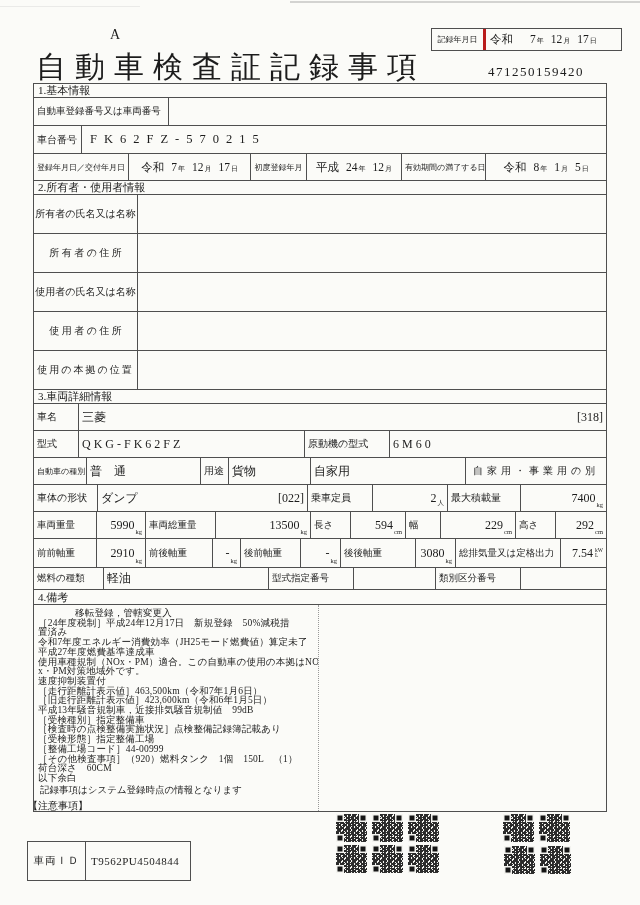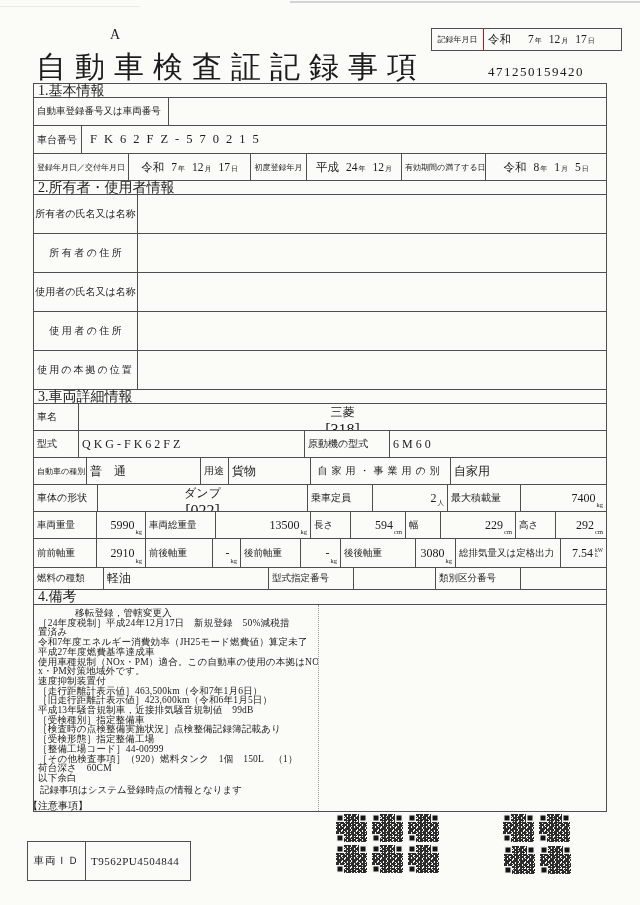--- a/index.html
+++ b/index.html
@@ -3,26 +3,26 @@
 <meta charset="utf-8">
 <style>
   html,body{margin:0;padding:0;}
   .page{position:relative;width:640px;height:905px;background:#fbfbf8;
         font-family:"Liberation Serif","DejaVu Serif",serif;color:#1c1c1c;overflow:hidden;}
   .artifact{position:absolute;background:#8a8a8a;opacity:.35;}
   
   .corner-a{position:absolute;left:110px;top:27px;font-size:14px;}
   .doc-title{position:absolute;left:36px;top:47px;font-size:30px;letter-spacing:9px;white-space:nowrap;}
   .rd-box{position:absolute;left:431px;top:28px;width:189px;height:21px;border:1px solid #4f4f4f;display:flex;}
-  .rd-label{width:51px;border-right:1px solid #b91c1c;font-size:8px;display:flex;align-items:center;justify-content:center;}
+  .rd-label{width:51px;border-right:3px solid #b91c1c;font-size:8px;display:flex;align-items:center;justify-content:center;}
   .rd-value{flex:1;display:flex;align-items:center;padding:0 4px;font-size:11px;}
   .doc-number{position:absolute;left:488px;top:64px;font-size:13px;letter-spacing:1.5px;}
   
   .main-table{position:absolute;left:33px;top:83px;width:574px;border:1px solid #4f4f4f;box-sizing:border-box;background:#fbfbf8;}
-  .band{height:13px;border-bottom:1px solid #4f4f4f;font-size:14px;line-height:13px;padding-left:4px;}
+  .band{height:13px;border-bottom:1px solid #4f4f4f;font-size:11px;line-height:13px;padding-left:4px;}
   .trow{display:flex;border-bottom:1px solid #4f4f4f;}
   .trow:last-child{border-bottom:none;}
   .cell{border-right:1px solid #4f4f4f;box-sizing:border-box;display:flex;align-items:center;padding:0 3px;overflow:hidden;white-space:nowrap;}
   .cell:last-child{border-right:none;}
   .flex1{flex:1;}
   .lbl{font-size:9.5px;}
   .lbl-s{font-size:8px;}
   .lbl-m{font-size:10px;}
   .ctr{justify-content:center;}
   .val{font-size:12px;}
@@ -35,22 +35,22 @@
   .w95{width:95px}.w104{width:104px}.w105{width:105px}.w114{width:114px}.w122{width:122px}.w135{width:135px}
   .w140{width:140px}.w165{width:165px}.w210{width:210px}.w226{width:226px}
   .w28c{width:28px}.w40c{width:40px}.w49c{width:49px}.w35c{width:35px}.w55c{width:55px}.w60c{width:60px}
   .chassis-val{font-size:12.5px;letter-spacing:7px;padding-left:8px;}
   .date-cell{gap:7px;text-align:right;}
   .era{font-size:11.5px;}
   .dgrp{display:inline-flex;align-items:baseline;}
   .dn{font-size:11.5px;}
   .du{font-size:7px;margin-left:1px;}
   .vu{font-size:6.5px;align-self:flex-end;padding-bottom:3px;margin-left:1px;}
-  .code{font-size:16px;}
-  .between{justify-content:space-between;flex-direction:column;}
+  .code{font-size:12px;}
+  .between{justify-content:space-between;}
   .stack{display:inline-flex;flex-direction:column;font-size:5.5px;line-height:5.5px;margin-left:2px;}
   
   .remarks-left{width:285px;border-right:1px dotted #999;display:block;padding:4px 2px 0 4px;box-sizing:border-box;}
   .remark-line{font-size:9.5px;line-height:9.7px;letter-spacing:0.2px;white-space:nowrap;}
   .indent{padding-left:37px;}
   
   .notice-heading{position:absolute;left:28px;top:799px;font-size:10px;}
   .notice-text{position:absolute;left:40px;top:784px;font-size:9.5px;}
   .vid-box{position:absolute;left:27px;top:841px;width:162px;height:38px;border:1px solid #4f4f4f;display:flex;}
   .vid-label{width:57px;border-right:1px solid #4f4f4f;display:flex;align-items:center;justify-content:center;font-size:10.5px;letter-spacing:1px;}
@@ -194,22 +194,22 @@
       <div class="cell val w226" style="letter-spacing:3px;">QKG-FK62FZ</div>
       <div class="cell lbl-m w85">原動機の型式</div>
       <div class="cell val flex1" style="letter-spacing:3px;">6M60</div>
     </div>
 
     <div class="trow h26">
       <div class="cell lbl-s w53">自動車の種別</div>
       <div class="cell val w114">普　通</div>
       <div class="cell lbl-m w28c">用途</div>
       <div class="cell val w82">貨物</div>
+      <div class="cell val flex1">自家用</div>
       <div class="cell lbl-m ctr spread4 w140">自家用・事業用の別</div>
-      <div class="cell val flex1">自家用</div>
     </div>
 
     <div class="trow h26">
       <div class="cell lbl-m w64">車体の形状</div>
       <div class="cell val w210 between">
         <span>ダンプ</span>
         <span class="code">[022]</span>
       </div>
       <div class="cell lbl-m w65">乗車定員</div>
       <div class="cell val rt w75">

